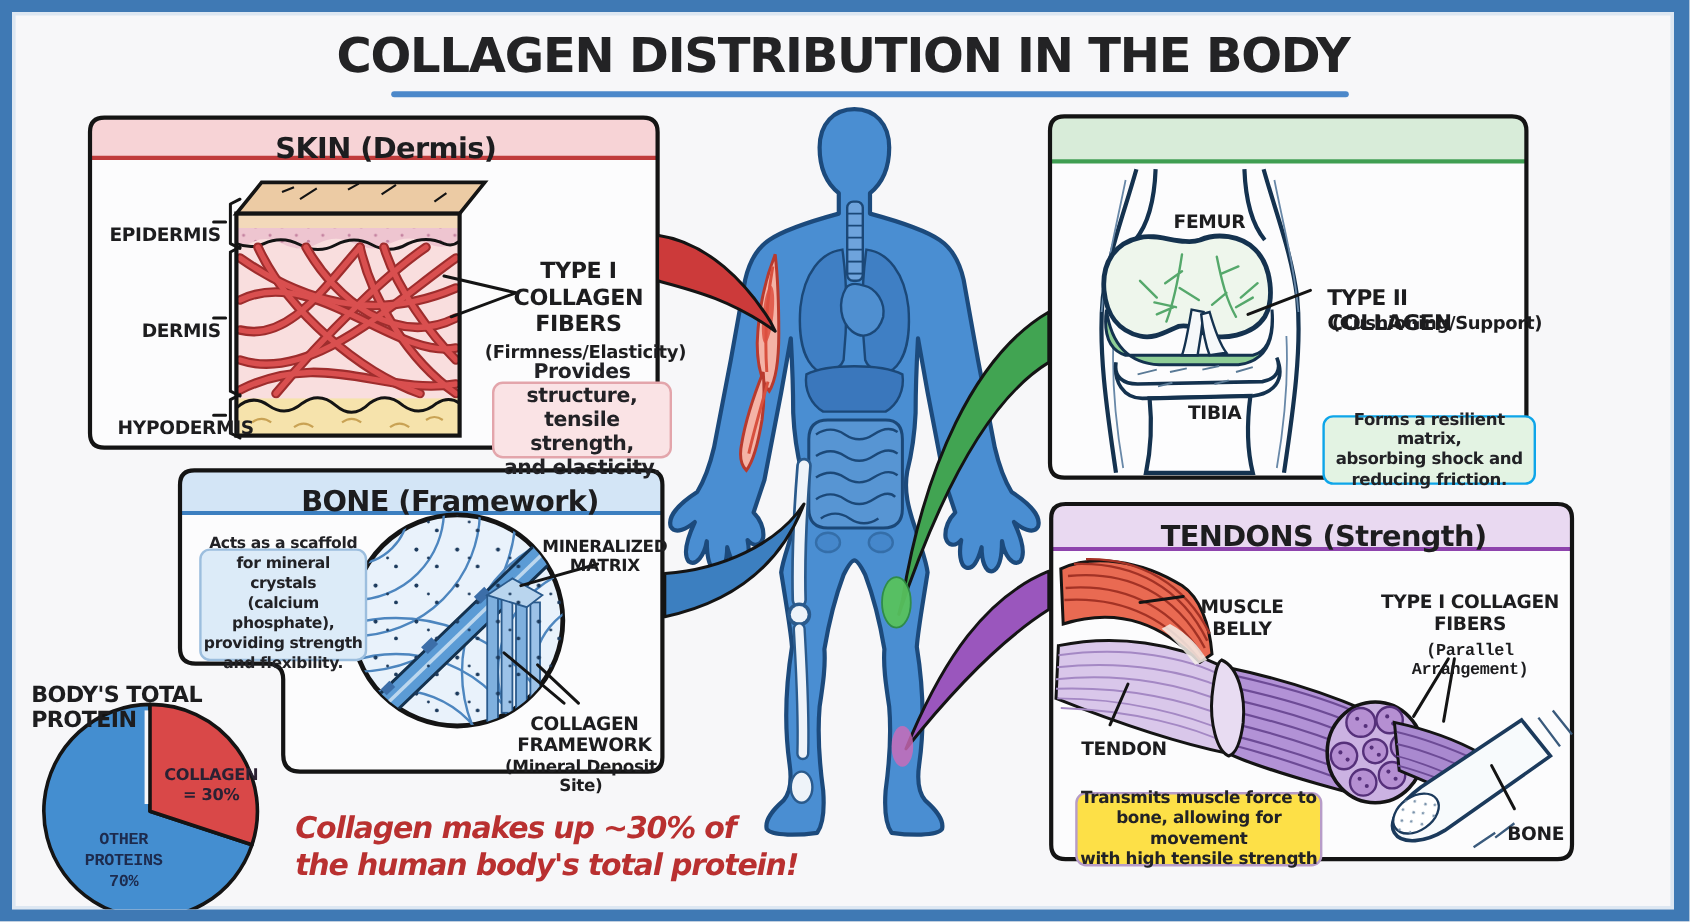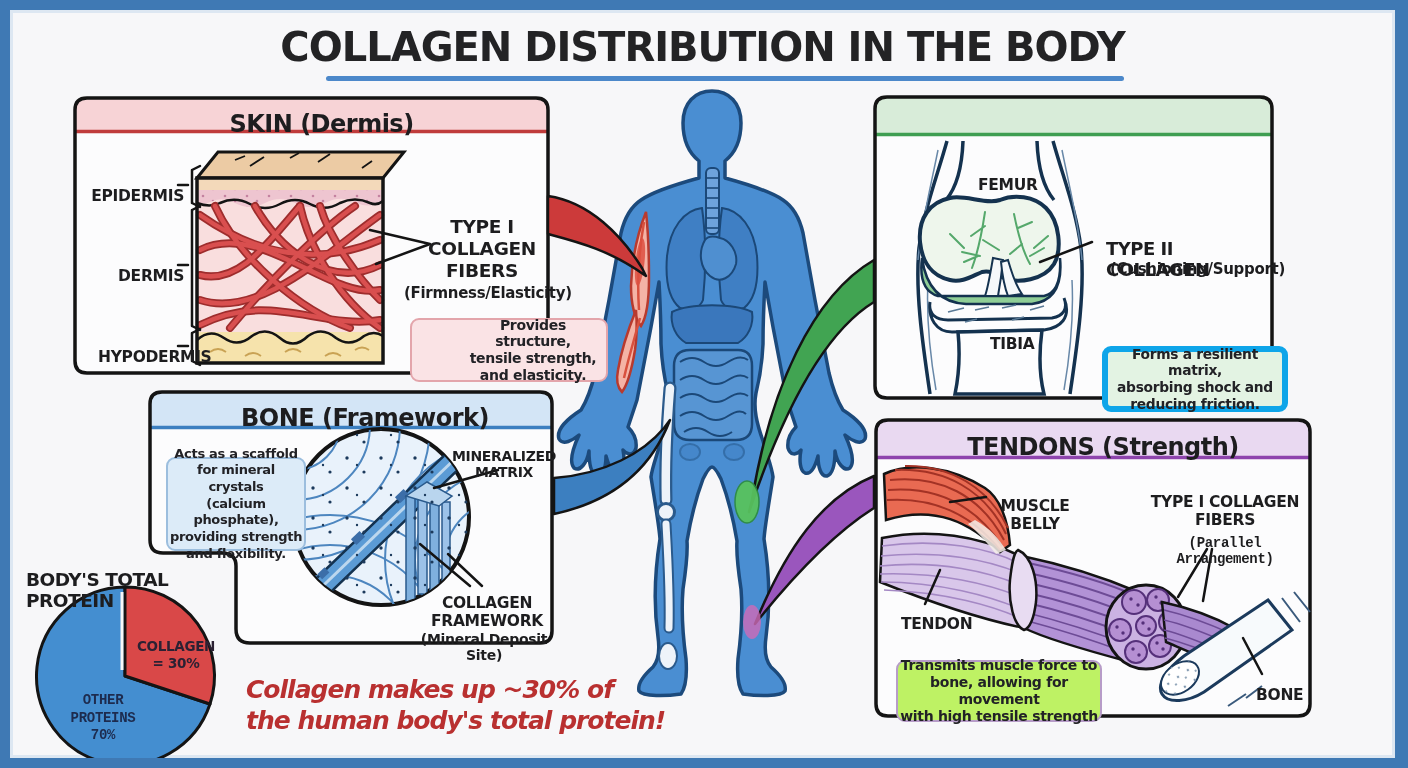--- a/index.html
+++ b/index.html
@@ -330,39 +330,39 @@
       <path d="M125,676 L210,704 A89,89 0 1 1 125,587 Z" fill="#448ed0" stroke="#141414" stroke-width="3" stroke-linejoin="round"></path>
       <path d="M125,676 L125,587 A89,89 0 0 1 210,704 Z" fill="#d94848" stroke="#141414" stroke-width="3" stroke-linejoin="round"></path>
       <path d="M122,592 L122,670" stroke="#f7f7f9" stroke-width="3"></path>
     </g>
   </svg>
 
   <div class="lbl page-title">COLLAGEN DISTRIBUTION IN THE BODY</div>
   <div class="abs title-underline"></div>
 
   <div class="lbl panel-header" style="left:75px;top:101px;width:473px;">SKIN (Dermis)</div>
-  <div class="lbl panel-header" style="left:154px;top:395px;width:402px;">BONE (Framework)</div>
+  <div class="lbl panel-header" style="left:164px;top:395px;width:402px;">BONE (Framework)</div>
   <div class="lbl panel-header" style="left:876px;top:424px;width:434px;">TENDONS (Strength)</div>
 
   <div class="lbl rgt" style="left:76px;top:178px;width:98px;font-size:15.5px;">EPIDERMIS</div>
   <div class="lbl rgt" style="left:76px;top:258px;width:98px;font-size:15.5px;">DERMIS</div>
   <div class="lbl rgt" style="left:68px;top:339px;width:106px;font-size:15.5px;margin-left:20px;">HYPODERMIS</div>
   <div class="lbl ctr" style="left:398px;top:206px;width:148px;font-size:18.5px;line-height:1.18;">TYPE I
 COLLAGEN
 FIBERS</div>
   <div class="lbl ctr" style="left:394px;top:275px;width:156px;font-size:15px;">(Firmness/Elasticity)</div>
-  <div class="notebox" style="left:400px;top:308px;width:146px;height:60px;background:#fae3e5;border:2px solid #e3a5ab;font-size:14px;line-height:1.18;padding-left:48px;">Provides structure,
+  <div class="notebox" style="left:400px;top:308px;width:146px;height:60px;background:#fae3e5;border:2px solid #e3a5ab;font-size:17px;line-height:1.18;">Provides structure,
 tensile strength,
 and elasticity.</div>
 
   <div class="lbl" style="left:968px;top:167px;font-size:15.5px;">FEMUR</div>
   <div class="lbl" style="left:980px;top:326px;font-size:15.5px;">TIBIA</div>
   <div class="lbl" style="left:1096px;top:229px;width:168px;font-size:18px;letter-spacing:-0.5px;">TYPE II COLLAGEN</div>
   <div class="lbl" style="left:1100px;top:251px;width:168px;font-size:15px;">(Cushioning/Support)</div>
-  <div class="notebox" style="left:1092px;top:336px;width:174px;height:54px;background:#e3f3e3;border:6px solid #0ea5e9;font-size:13.8px;line-height:1.2;">Forms a resilient matrix,
+  <div class="notebox" style="left:1092px;top:336px;width:174px;height:54px;background:#e3f3e3;border:2px solid #0ea5e9;font-size:13.8px;line-height:1.2;">Forms a resilient matrix,
 absorbing shock and
 reducing friction.</div>
 
   <div class="notebox" style="left:156px;top:447px;width:136px;height:90px;background:#dcebf8;border:2px solid #9cbede;font-size:13px;line-height:1.28;">Acts as a scaffold
 for mineral crystals
 (calcium phosphate),
 providing strength
 and flexibility.</div>
   <div class="lbl ctr" style="left:438px;top:438px;width:112px;font-size:14px;">MINERALIZED
 MATRIX</div>
@@ -370,21 +370,21 @@
 FRAMEWORK</div>
   <div class="lbl ctr" style="left:394px;top:621px;width:160px;font-size:14px;">(Mineral Deposit Site)</div>
 
   <div class="lbl ctr" style="left:988px;top:488px;width:74px;font-size:15.5px;">MUSCLE
 BELLY</div>
   <div class="lbl ctr" style="left:1134px;top:484px;width:162px;font-size:15.5px;line-height:1.15;">TYPE I COLLAGEN
 FIBERS</div>
   <div class="lbl ctr" style="left:1132px;top:525px;width:166px;font-size:14px;font-family:Liberation Mono, monospace;">(Parallel Arrangement)</div>
   <div class="lbl" style="left:891px;top:606px;font-size:15.5px;text-align:center;">TENDON</div>
   <div class="lbl" style="left:1246px;top:677px;font-size:15.5px;">BONE</div>
-  <div class="notebox" style="left:886px;top:650px;width:202px;height:58px;background:#bef264;border:2px solid #b79cc8;font-size:14px;line-height:1.2;">Transmits muscle force to
+  <div class="notebox" style="left:886px;top:650px;width:202px;height:58px;background:#fde047;border:2px solid #b79cc8;font-size:14px;line-height:1.2;">Transmits muscle force to
 bone, allowing for movement
 with high tensile strength</div>
 
   <div class="lbl" style="left:16px;top:559px;width:220px;font-size:18.5px;letter-spacing:-0.5px;">BODY'S TOTAL PROTEIN</div>
   <div class="lbl ctr" style="left:124px;top:628px;width:84px;font-size:13.5px;color:#2b2133;line-height:1.25;">COLLAGEN
 = 30%</div>
   <div class="lbl ctr" style="left:48px;top:682px;width:90px;font-size:14px;color:#1d2b4e;line-height:1.25;font-family:Liberation Mono, monospace;">OTHER
 PROTEINS
 70%</div>
 

